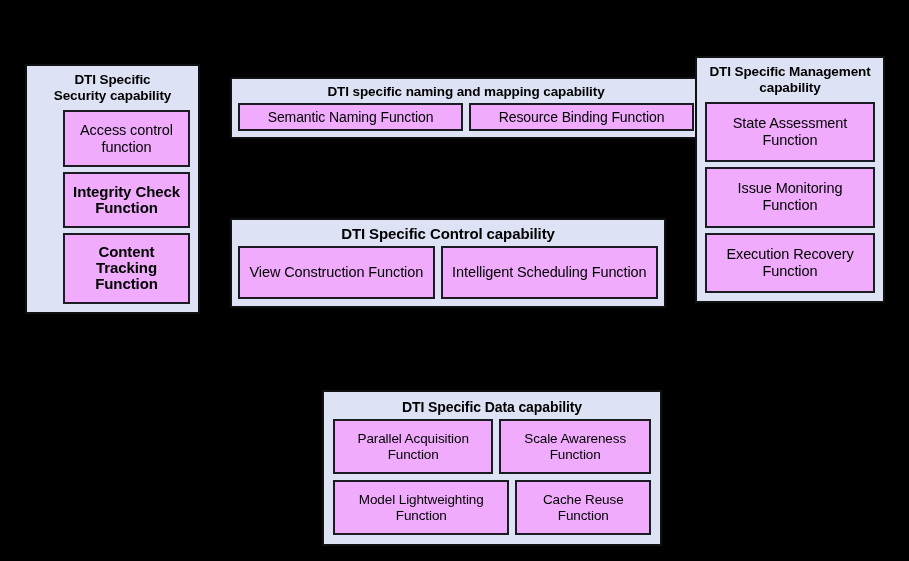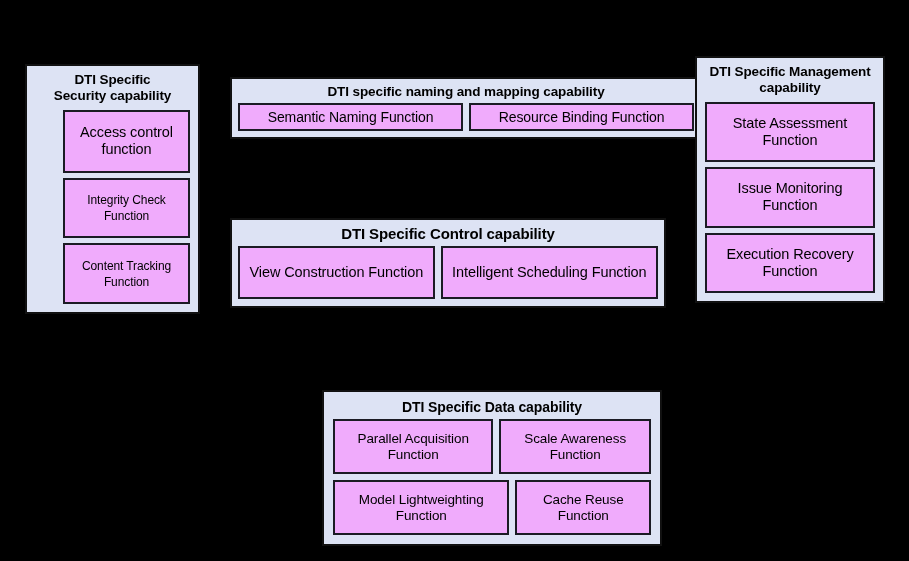--- a/index.html
+++ b/index.html
@@ -61,22 +61,23 @@
     text-align: center;
     font-size: 14.5px;
     line-height: 17px;
     color: #000000;
     flex: 1 1 auto;
     padding: 2px 3px;
     letter-spacing: -0.1px;
   }
 
   .fbox.small {
-    font-size: 12px;
+    font-size: 15px;
     line-height: 16px;
+    font-weight: bold;
   }
 
   
   #panel-security {
     left: 25px;  top: 64px;  width: 175px;  height: 250px;
   }
   #panel-security .panel-title { font-size: 13.5px; padding-top: 6px; }
   #panel-security .boxes { gap: 5px; padding: 2px 8px 8px 8px; margin-left: 28px; }
 
   #panel-naming {

